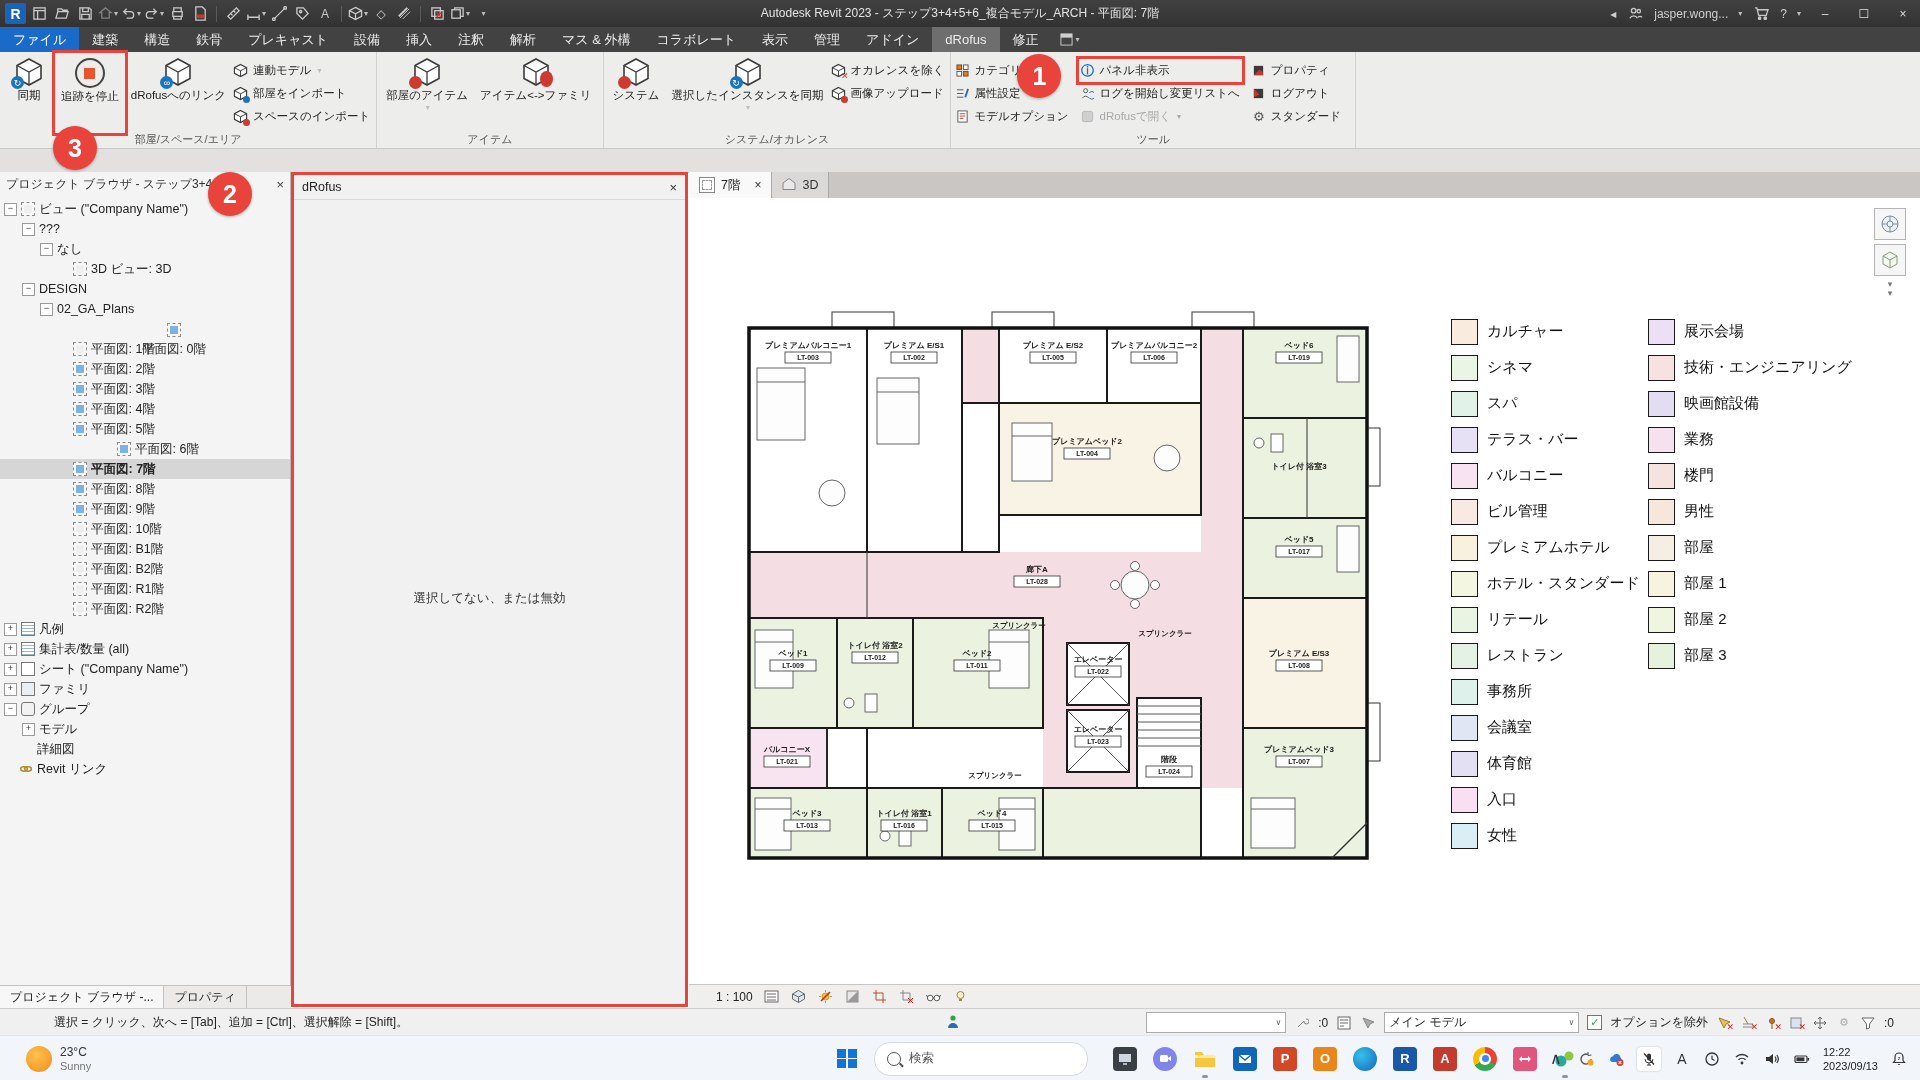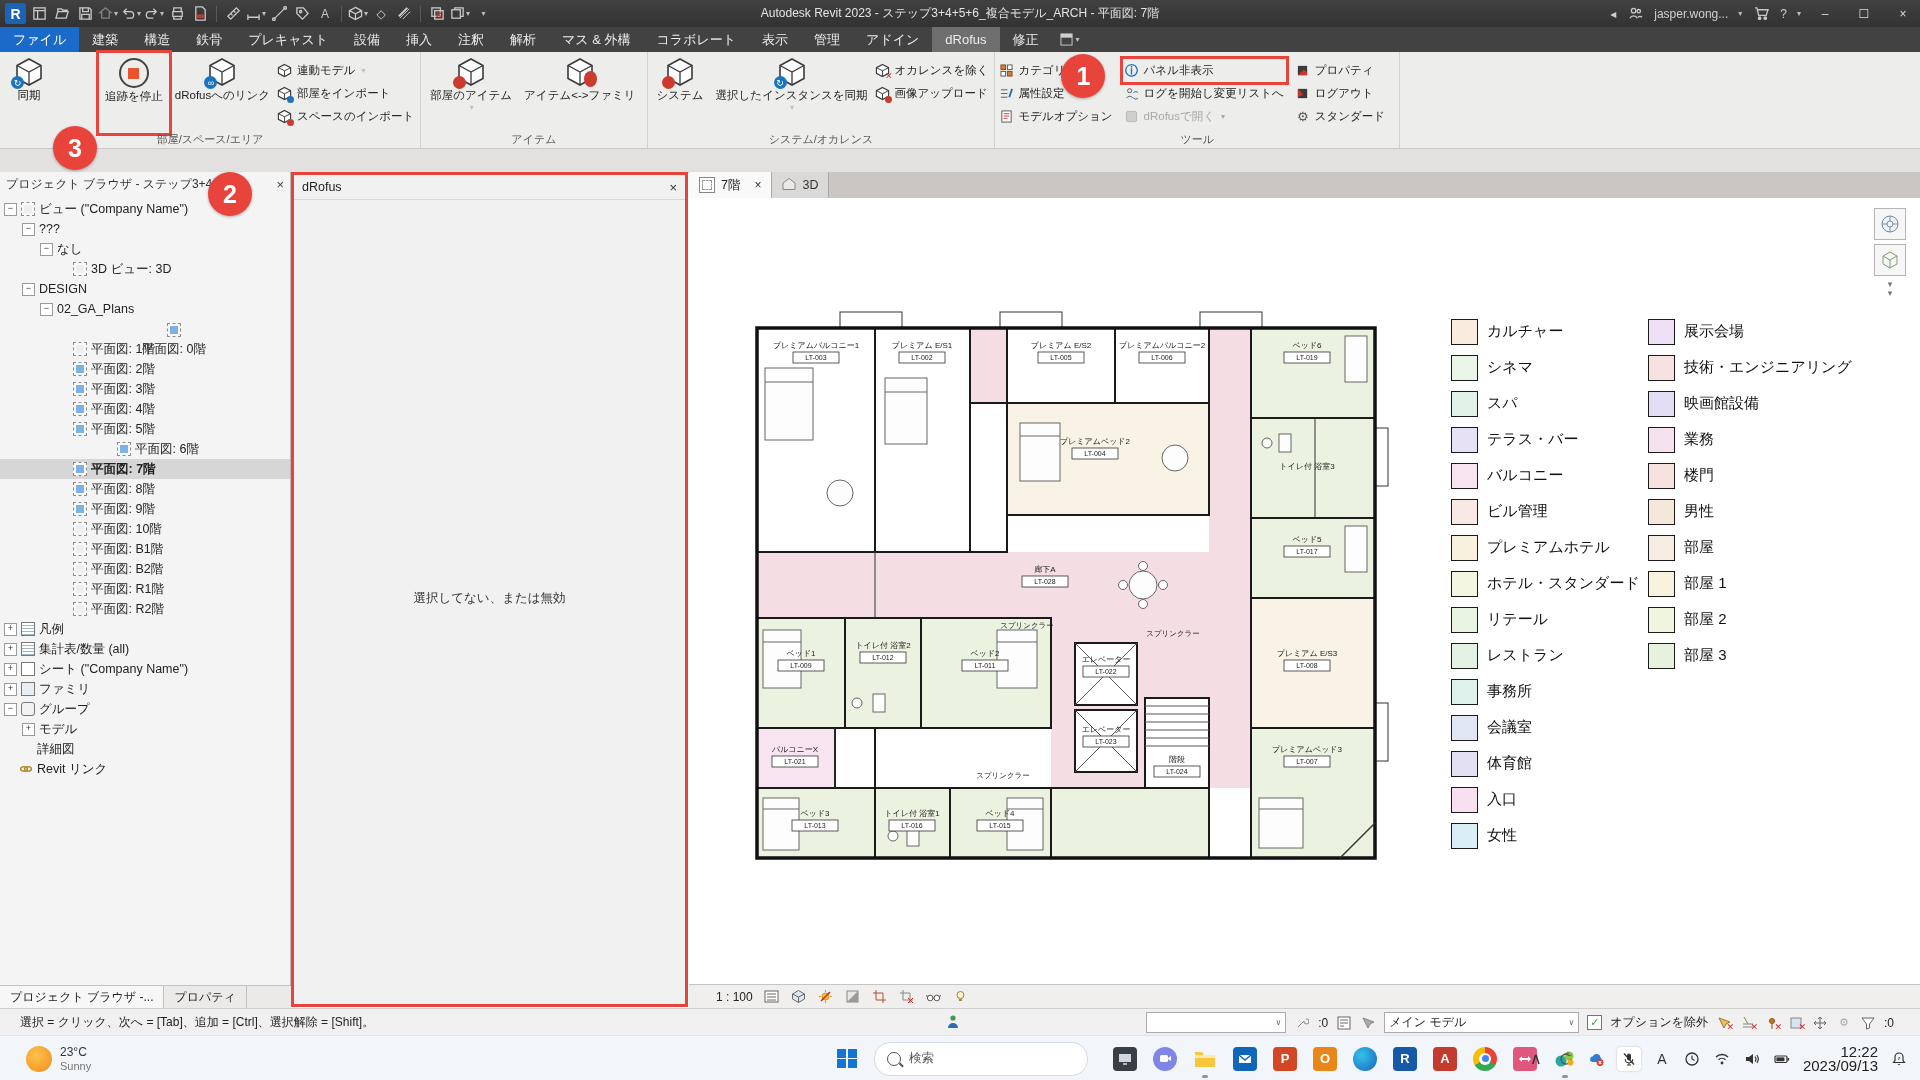--- a/index.html
+++ b/index.html
@@ -47,21 +47,21 @@
   .smallbtn .mc{width:15px;height:15px;position:relative;flex:none;}
   .smallbtn .mc svg{width:15px;height:15px;}
   .dot{position:absolute;right:-2px;bottom:-2px;width:7px;height:7px;border-radius:50%;}
   .d-blue{background:#1c74bc;} .d-red{background:#cc3b2f;}
   .xbadge{position:absolute;right:-3px;bottom:-3px;font-size:9px;font-weight:bold;color:#cc3b2f;}
   .ico13{width:14px;height:14px;flex:none;display:flex;align-items:center;justify-content:center;}
   .ico13 svg{width:13px;height:13px;}
   .infoglyph{color:#1c74bc;font-size:13px;font-weight:bold;line-height:13px;}
   .gearglyph{color:#555;font-size:13px;}
   .disabled{color:#a8a8a8;}
-  .boxed{outline:3px solid #e8443c;outline-offset:1px;margin-left:44px;}
+  .boxed{outline:3px solid #e8443c;outline-offset:1px;}
   .boxed2{outline:3px solid #e8443c;outline-offset:2px;}
   
   .annc{position:absolute;width:44px;height:44px;border-radius:50%;background:#e8443c;color:#fff;
         display:flex;align-items:center;justify-content:center;font-size:25px;font-weight:bold;z-index:60;
         box-shadow:0 1px 3px rgba(0,0,0,.3);}
   
   .gapstrip{position:absolute;left:0;top:149px;width:100%;height:23px;background:#e3e1df;border-bottom:1px solid #c6c6c6;}
   
   .pbrowser{position:absolute;left:0;top:172px;width:290px;height:813px;background:#f4f4f4;border-right:1px solid #b9b9b9;
             font-size:12.5px;overflow:hidden;}
@@ -94,21 +94,21 @@
   
   .viewarea{position:absolute;left:689px;top:172px;width:1231px;height:836px;background:#fff;}
   .vtabs{height:26px;background:#c9c6c3;display:flex;align-items:stretch;border-bottom:1px solid #aeaeae;}
   .vtab{display:flex;align-items:center;gap:6px;padding:0 10px;font-size:12.5px;border-right:1px solid #a9a9a9;}
   .vtab.on{background:#f9f9f9;}
   .vtab.off{background:#dbd9d7;color:#333;}
   .vtx{font-size:12px;color:#333;margin-left:8px;}
   .vico{width:14px;height:14px;border:1px solid #888;background:#fff;position:relative;}
   .vico.p:after{content:"";position:absolute;inset:2px;border:1px dashed #999;}
   .canvas{position:absolute;left:0;top:26px;right:0;bottom:23px;background:#fff;overflow:hidden;}
-  .planwrap{position:absolute;left:56px;top:110px;width:648px;height:572px;}
+  .planwrap{position:absolute;left:48px;top:110px;width:648px;height:572px;font-weight:bold;}
   
   .navbar{position:absolute;right:14px;top:10px;display:flex;flex-direction:column;gap:4px;align-items:center;}
   .navbtn{width:30px;height:30px;border:1px solid #b5b5b5;background:#f6f6f6;display:flex;align-items:center;justify-content:center;}
   .navbtn svg{width:20px;height:20px;}
   .navarr{font-size:9px;color:#777;line-height:9px;}
   
   .legcol{position:absolute;display:flex;flex-direction:column;gap:9px;}
   .legrow{display:flex;align-items:center;height:27px;}
   .sw{width:27px;height:26px;border:1.5px solid #1a1a1a;box-sizing:border-box;flex:none;}
   .legrow span.lt{padding-left:9px;font-size:15px;color:#111;white-space:nowrap;}
@@ -117,21 +117,21 @@
          border-top:1px solid #c2c2c2;font-size:12px;}
   .btab{padding:0 10px;line-height:22px;border-right:1px solid #c2c2c2;white-space:nowrap;}
   .btab.on{background:#f7f7f7;}
   .vcb{position:absolute;left:0;bottom:0;right:0;height:23px;background:#f0efed;border-top:1px solid #c5c5c5;
        display:flex;align-items:center;gap:10px;padding-left:27px;font-size:12px;color:#222;}
   .vcb .vi{width:17px;height:17px;display:flex;align-items:center;justify-content:center;}
   .vcb .vi svg{width:15px;height:15px;}
   
   .statusbar{position:absolute;left:0;top:1008px;width:100%;height:27px;background:#f0f0f0;
              border-top:1px solid #cfcfcf;display:flex;align-items:center;font-size:12px;color:#222;}
-  .statusbar .hint{padding-left:20px;white-space:nowrap;}
+  .statusbar .hint{padding-left:8px;white-space:nowrap;margin-left:46px;}
   .worker{position:absolute;left:945px;top:5px;width:16px;height:16px;}
   .sright{margin-left:auto;display:flex;align-items:center;gap:8px;padding-right:26px;}
   .combo{height:19px;border:1px solid #ababab;background:#fff;display:flex;align-items:center;font-size:12px;
          padding:0 4px;color:#222;}
   .combo .ar{margin-left:auto;font-size:8px;color:#666;padding-left:6px;}
   .mi{width:16px;height:16px;display:flex;align-items:center;justify-content:center;position:relative;color:#777;font-size:11px;}
   .mi .rx{position:absolute;right:-2px;bottom:-1px;color:#cc2b2b;font-size:9px;font-weight:bold;}
   .chk{width:13px;height:13px;border:1px solid #2f9e44;background:#fff;color:#2f9e44;font-size:11px;font-weight:bold;
        line-height:12px;text-align:center;}
   
@@ -151,21 +151,21 @@
   .mag{width:12px;height:12px;border:1.6px solid #555;border-radius:50%;position:relative;}
   .mag:after{content:"";position:absolute;width:5px;height:1.6px;background:#555;transform:rotate(45deg);right:-4px;bottom:-1px;}
   .apps{display:flex;align-items:center;gap:14px;padding-left:14px;}
   .appt{width:26px;height:26px;position:relative;display:flex;align-items:center;justify-content:center;}
   .appt .ind{position:absolute;bottom:-6px;left:50%;transform:translateX(-50%);width:6px;height:3px;border-radius:2px;background:#8a95a5;}
   .tile{width:24px;height:24px;border-radius:4px;display:flex;align-items:center;justify-content:center;
         color:#fff;font-size:13px;font-weight:bold;}
   .tray{position:absolute;right:12px;display:flex;align-items:center;gap:12px;height:45px;}
   .tri{width:18px;height:18px;display:flex;align-items:center;justify-content:center;color:#333;}
   .tri svg{width:16px;height:16px;}
-  .clock{font-size:15px;text-align:right;line-height:14px;color:#222;}
+  .clock{font-size:11px;line-height:14px;color:#222;}
   .micbox{background:#fff;border-radius:4px;box-shadow:0 0 2px rgba(0,0,0,.25);width:24px;height:24px;
           display:flex;align-items:center;justify-content:center;}
   
   .rname{font-size:8px;fill:#1a1a1a;text-anchor:middle;}
   .rtag{font-size:7px;fill:#1a1a1a;text-anchor:middle;}
   .spr{font-size:7.5px;fill:#1a1a1a;text-anchor:middle;}
 </style>
 </head>
 <body>
 

